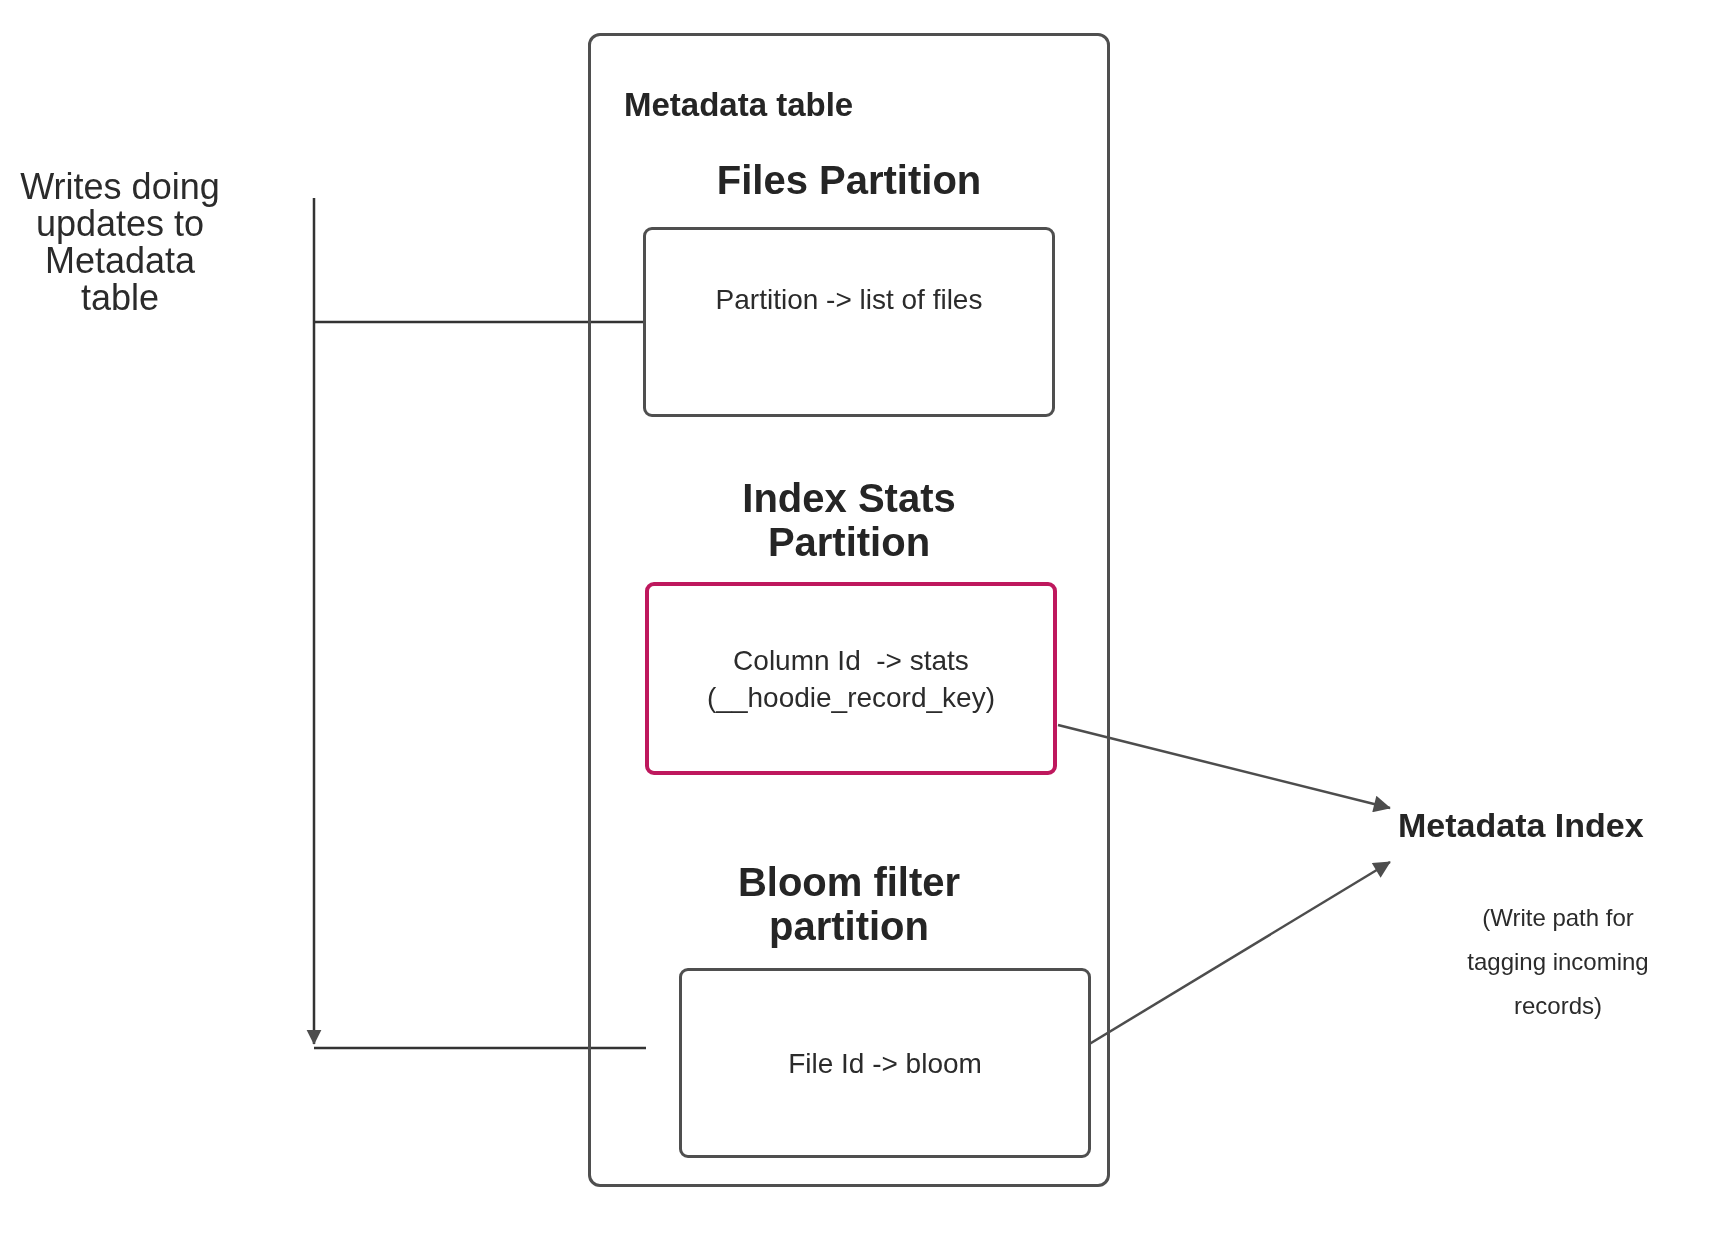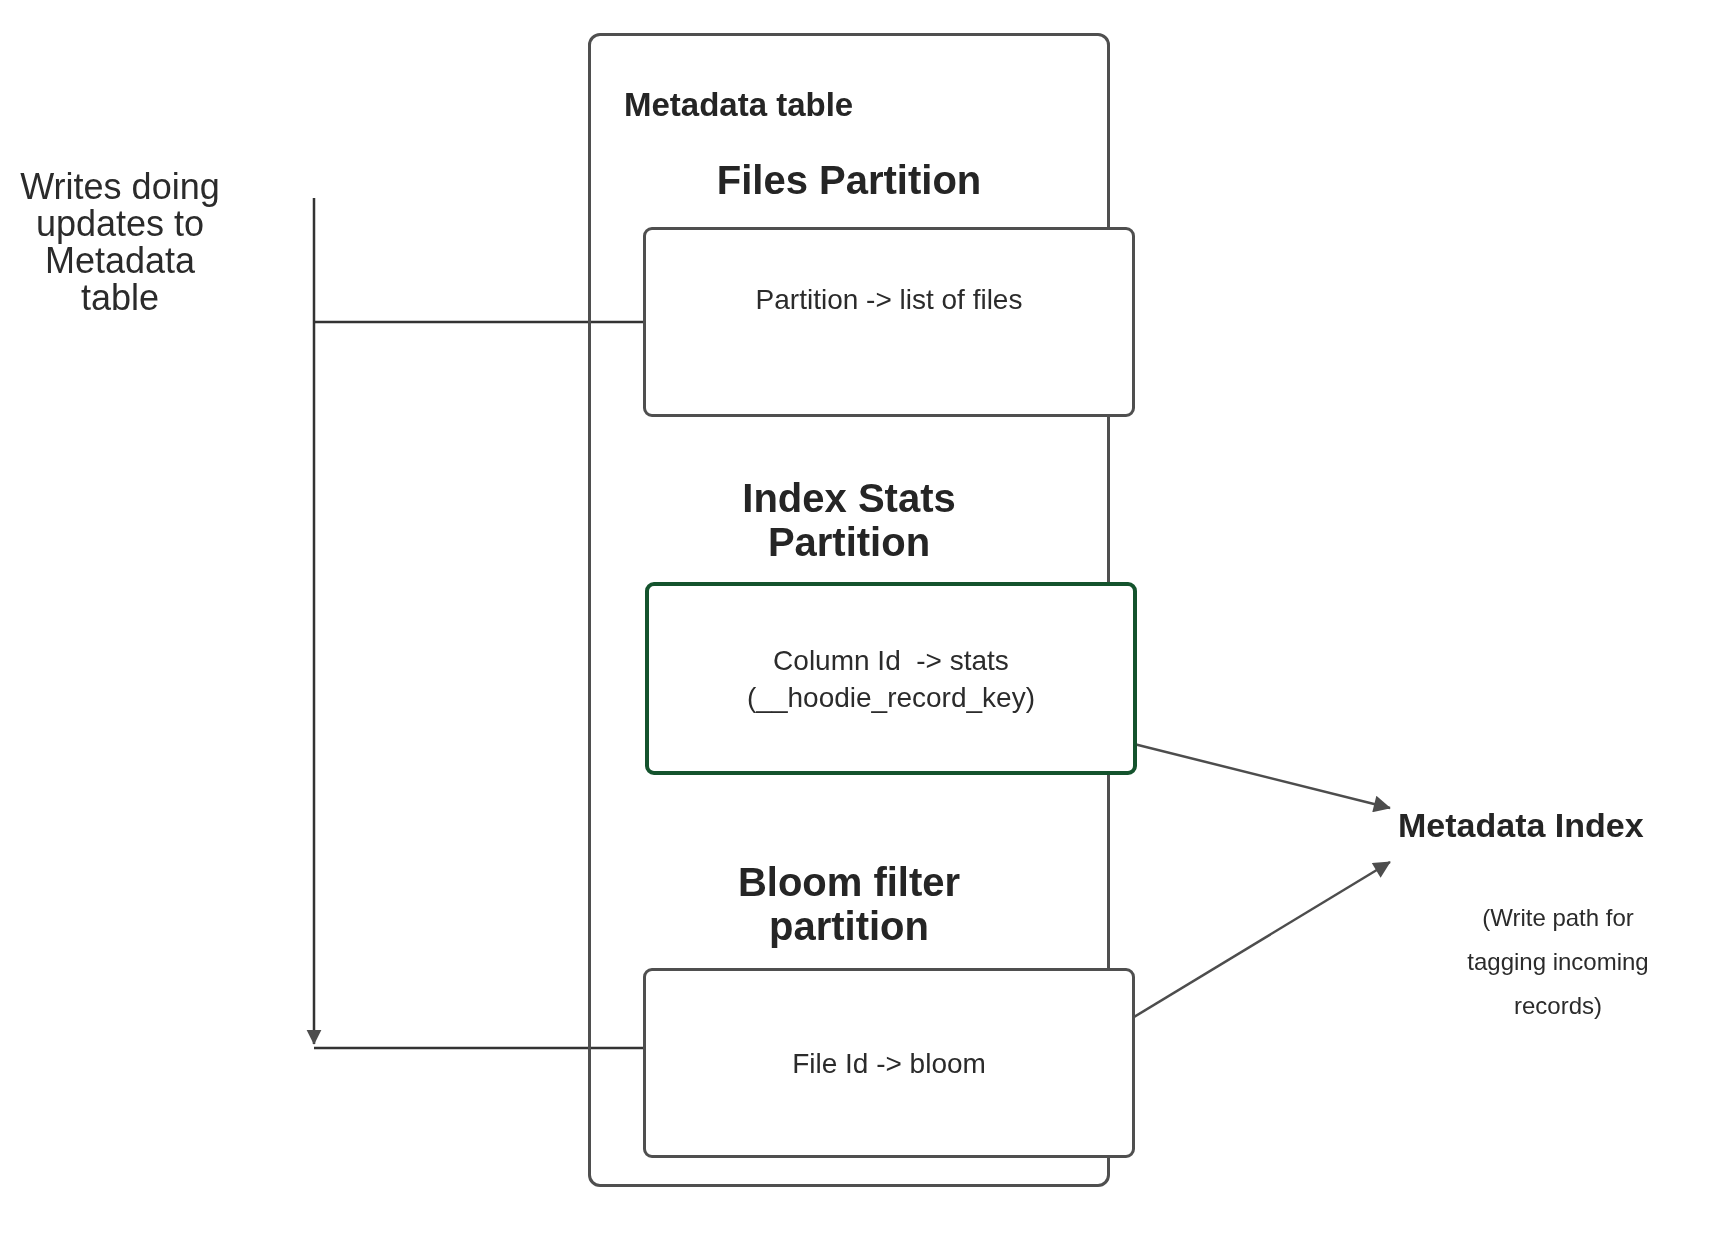--- a/index.html
+++ b/index.html
@@ -69,21 +69,21 @@
     white-space: pre-line;
     color: #252525;
   }
   #files-heading   { top: 158px; }
   #stats-heading   { top: 476px; }
   #bloom-heading   { top: 860px; }
 
   
   .part-box {
     left: 643px;
-    width: 492px;
+    width: 412px;
     border: 3px solid #4f4f4f;
     border-radius: 9px;
     box-sizing: border-box;
     display: flex;
     align-items: center;
     justify-content: center;
     text-align: center;
     font-size: 28px;
     line-height: 37px;
     white-space: pre-wrap;
@@ -92,25 +92,26 @@
   }
   #files-box {
     top: 227px;
     height: 190px;
     padding-bottom: 46px;
   }
   #stats-box {
     left: 645px;
     top: 582px;
     height: 193px;
-    border: 4px solid #14532d;
+    border: 4px solid #be185d;
   }
   #bloom-box {
     top: 968px;
     height: 190px;
+    margin-left: 36px;
   }
 
   
   .index-title {
     left: 1398px;
     top: 806px;
     width: 320px;
     font-size: 34px;
     font-weight: bold;
     color: #252525;

